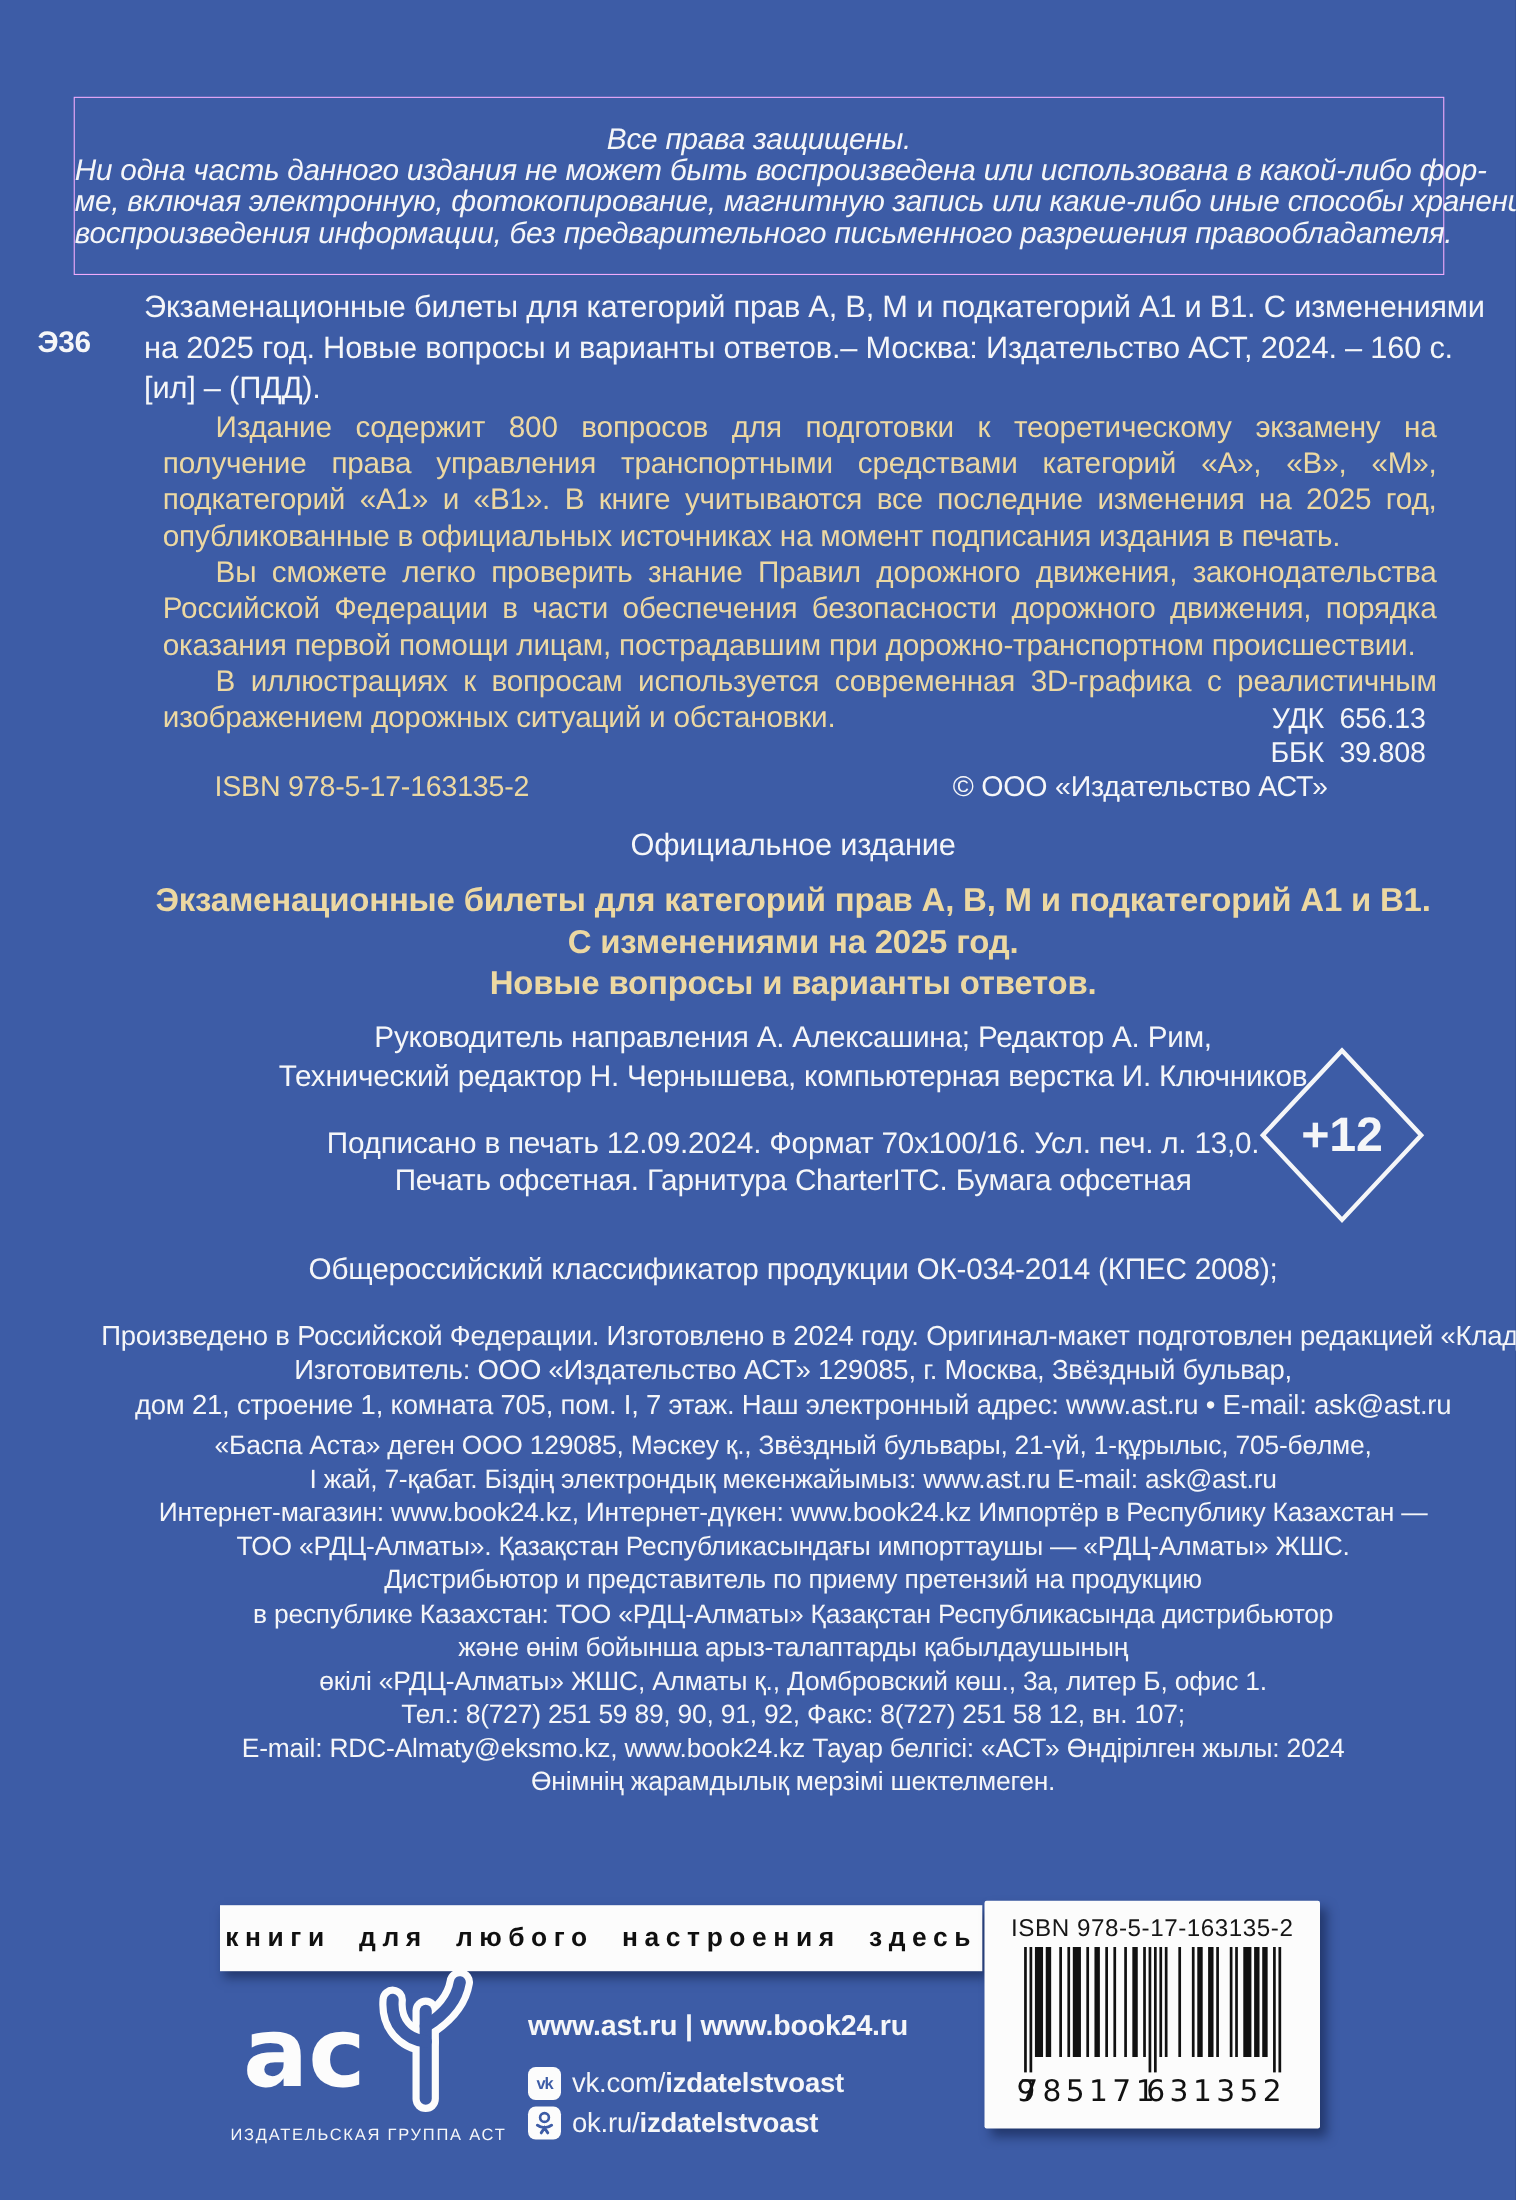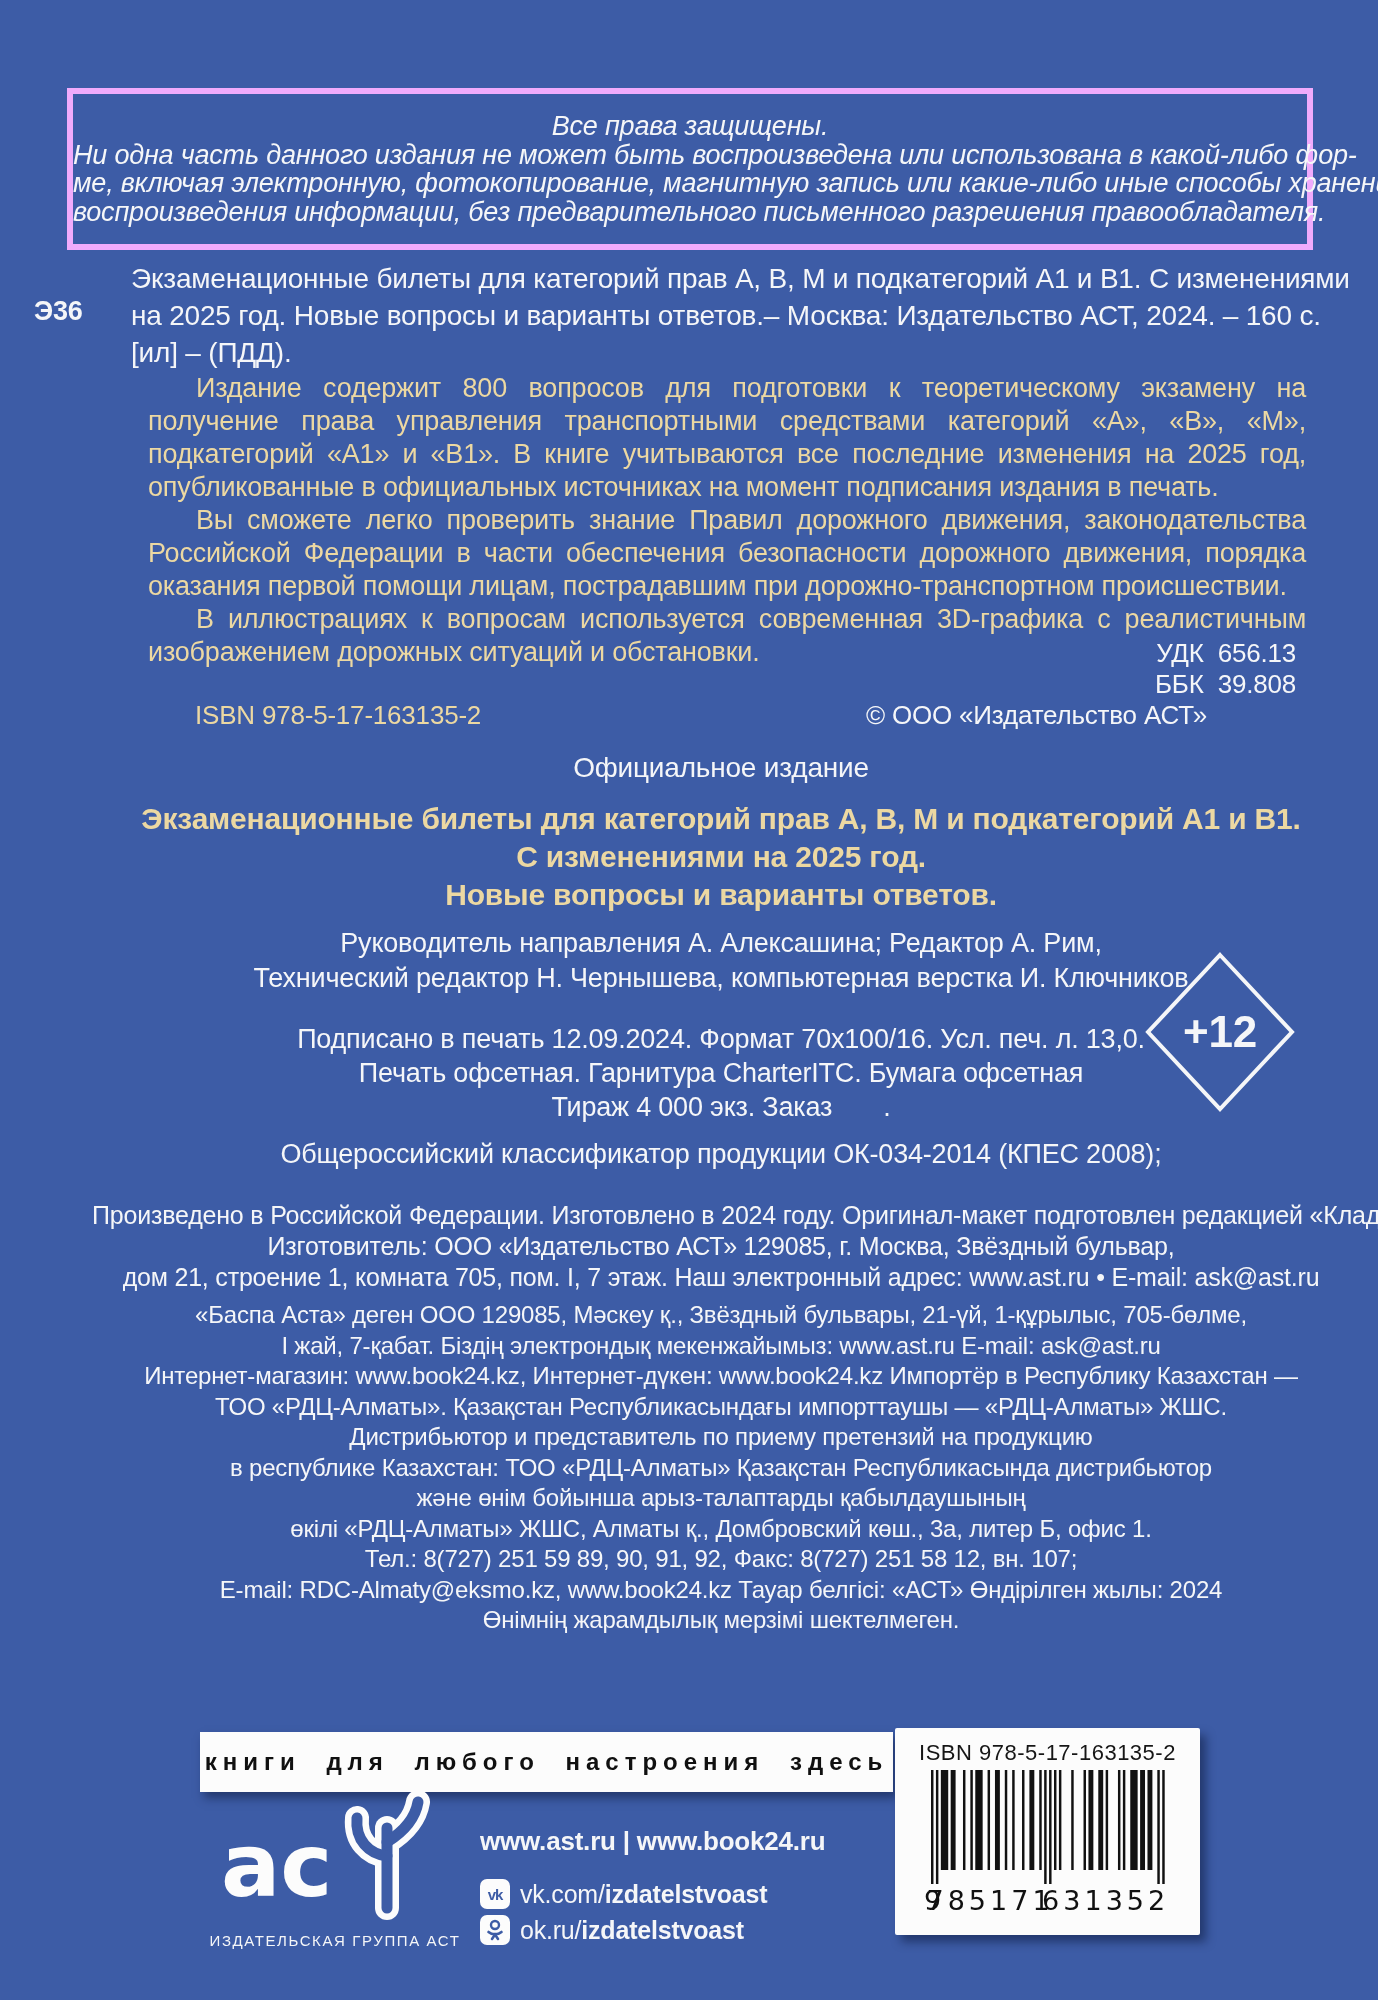--- a/index.html
+++ b/index.html
@@ -12,21 +12,21 @@
     color:var(--white,#f5f6f8);
     letter-spacing:-0.2px;
   }
   .abs{position:absolute;}
   .center{text-align:center;margin-left:32px;}
   .line{white-space:nowrap;}
 
   
   .copyright-box{
     left:67px;top:88px;width:1246px;height:162px;
-    border:6px solid #f0abfc;
+    border:1px solid #f0abfc;
     box-sizing:border-box;
     display:flex;flex-direction:column;justify-content:center;
     font-style:italic;font-size:27px;line-height:28.5px;
     text-align:center;
   }
 
   
   .bib-code{left:34px;top:296px;font-size:27px;font-weight:bold;}
   .bib-text{left:131px;top:260px;width:1180px;font-size:28px;line-height:37px;}
 
@@ -146,21 +146,20 @@
   <div class="abs age-badge">
     <svg width="150" height="160" viewBox="0 0 150 160">
       <polygon points="75,3 147,80 75,157 3,80" fill="none" stroke="#f5f6f8" stroke-width="4"></polygon>
     </svg>
     <span class="num">+12</span>
   </div>
 
   <div class="abs print-info center">
     <div class="line">Подписано в печать 12.09.2024. Формат 70х100/16. Усл. печ. л. 13,0.</div>
     <div class="line">Печать офсетная. Гарнитура CharterITC. Бумага офсетная</div>
-    <div class="line">Тираж 4 000 экз. Заказ&nbsp;&nbsp;&nbsp;&nbsp;&nbsp;&nbsp;&nbsp;.</div>
   </div>
 
   <div class="abs classifier center">
     <div class="line">Общероссийский классификатор продукции ОК-034-2014 (КПЕС 2008);</div>
   </div>
 
   <div class="abs produced center">
     <div class="line">Произведено в Российской Федерации. Изготовлено в 2024 году. Оригинал-макет подготовлен редакцией «Кладезь»</div>
     <div class="line">Изготовитель: ООО «Издательство АСТ» 129085, г. Москва, Звёздный бульвар,</div>
     <div class="line">дом 21, строение 1, комната 705, пом. I, 7 этаж. Наш электронный адрес: www.ast.ru • E-mail: ask@ast.ru</div>

